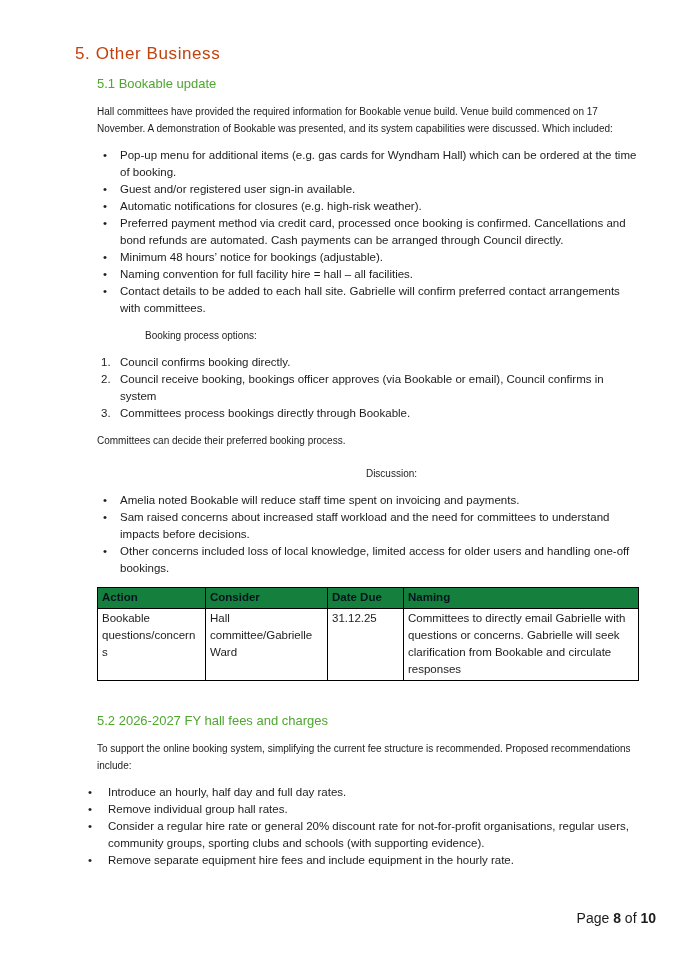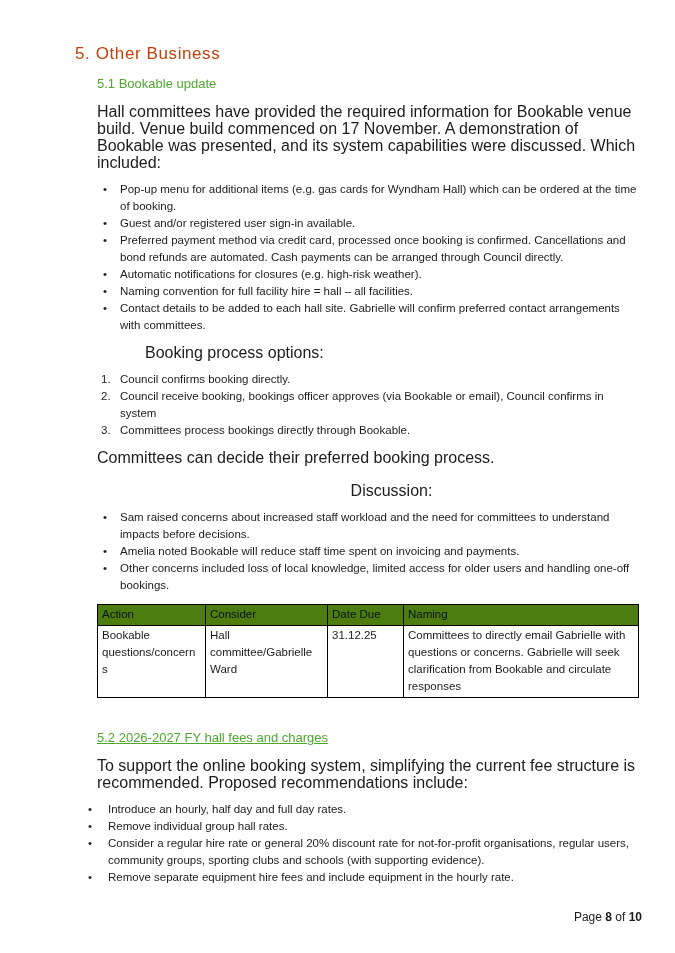--- a/index.html
+++ b/index.html
@@ -14,23 +14,23 @@
   .content { padding:44px 37px 0 97px; }
 
   h1.main-heading {
     font-size:17px; font-weight:400; letter-spacing:0.6px;
     color:#c2410c; margin:0 0 12px -22px; line-height:20px;
   }
   h2.sub-heading {
     font-size:13px; font-weight:400; color:#4ea72e;
     margin:0 0 12px 0; line-height:15px;
   }
-  h2.s2 { margin-top:32px;text-decoration:underline; }
+  h2.s2 { margin-top:32px; }
 
-  p { font-size:16px; line-height:17px; margin:0 0 10px 0; }
+  p { font-size:10px; line-height:17px; margin:0 0 10px 0; }
   p.label { margin-bottom:10px;padding-left:48px; }
   p.discussion { margin-top:16px;text-align:center; }
 
   ul.bullets, ol.numbered {
     list-style:none; margin:0 0 10px 0; padding:0 0 0 23px;
     counter-reset:item;
   }
   ul.bullets li, ol.numbered li {
     font-size:11.5px; line-height:17px; position:relative;
   }
@@ -46,68 +46,69 @@
 
   table.action-table {
     border-collapse:collapse; width:541px; table-layout:fixed;
     font-size:11.5px; margin:2px 0 0 0;
   }
   table.action-table th, table.action-table td {
     border:1px solid #000; text-align:left; vertical-align:top;
     padding:1px 5px 2px 4px; line-height:17px; word-wrap:break-word;
   }
   table.action-table th {
-    background:#4d7c0f; font-weight:400; color:#05131f;
+    background:#15803d; font-weight:700; color:#05131f;
   }
   .col-action { width:108px; } .col-officer { width:122px; }
   .col-date { width:76px; }   .col-status { width:235px; }
 
   .footer {
-    position:absolute; top:910px; right:33px;
-    font-size:12px; color:#1c1c1c;margin-left:8px;
+    position:absolute; top:910px; right:19px;
+    font-size:14px; color:#1c1c1c;margin-left:8px;
   }
   .footer b { font-weight:700; }
 </style>
 </head>
 <body>
 
 <div class="page">
   <div class="content">
 
     <h1 class="main-heading">5. Other Business</h1>
 
     <h2 class="sub-heading">5.1 Bookable update</h2>
 
     <p>Hall committees have provided the required information for Bookable venue build. Venue build commenced on 17 November. A demonstration of Bookable was presented, and its system capabilities were discussed. Which included:</p>
 
     <ul class="bullets">
       <li>Pop-up menu for additional items (e.g. gas cards for Wyndham Hall) which can be ordered at the time of booking.</li>
       <li>Guest and/or registered user sign-in available.</li>
+      <li>Automatic notifications for closures (e.g. high-risk weather).</li>
       <li>Preferred payment method via credit card, processed once booking is confirmed. Cancellations and bond refunds are automated. Cash payments can be arranged through Council directly.</li>
-      <li>Automatic notifications for closures (e.g. high-risk weather).</li>
+      <li>Minimum 48 hours’ notice for bookings (adjustable).</li>
       <li>Naming convention for full facility hire = hall – all facilities.</li>
       <li>Contact details to be added to each hall site. Gabrielle will confirm preferred contact arrangements with committees.</li>
     </ul>
 
     <p class="label">Booking process options:</p>
 
     <ol class="numbered">
       <li>Council confirms booking directly.</li>
       <li>Council receive booking, bookings officer approves (via Bookable or email), Council confirms in system</li>
       <li>Committees process bookings directly through Bookable.</li>
     </ol>
 
     <p>Committees can decide their preferred booking process.</p>
 
 
     <p class="discussion label">Discussion:</p>
 
     <ul class="bullets">
+      <li>Amelia noted Bookable will reduce staff time spent on invoicing and payments.</li>
       <li>Sam raised concerns about increased staff workload and the need for committees to understand impacts before decisions.</li>
-      <li>Amelia noted Bookable will reduce staff time spent on invoicing and payments.</li>
       <li>Other concerns included loss of local knowledge, limited access for older users and handling one-off bookings.</li>
     </ul>
 
     <table class="action-table">
       <colgroup>
         <col class="col-action">
           <col class="col-officer">
           <col class="col-date">
           <col class="col-status">
       </colgroup>

